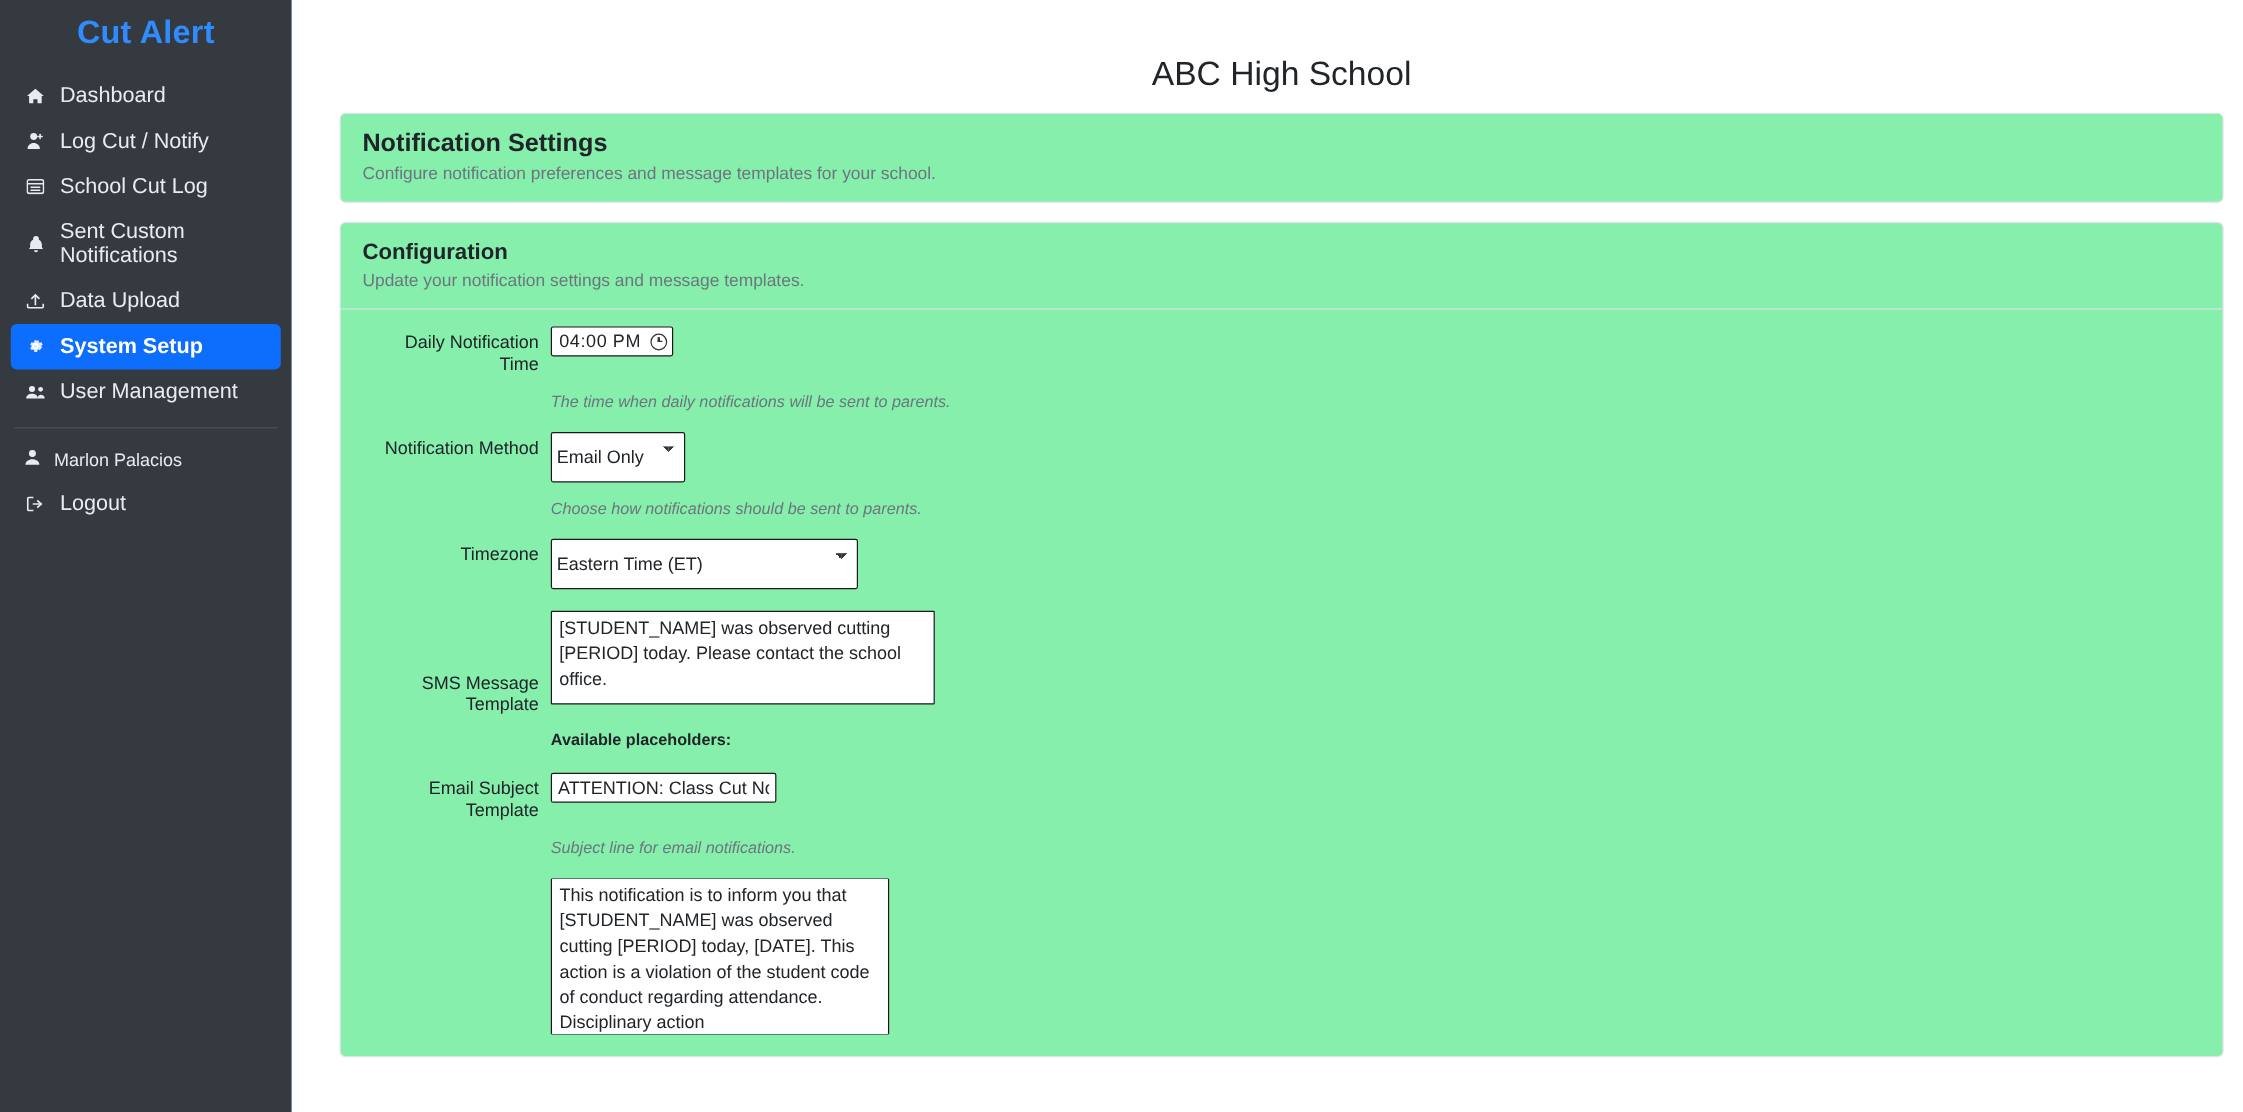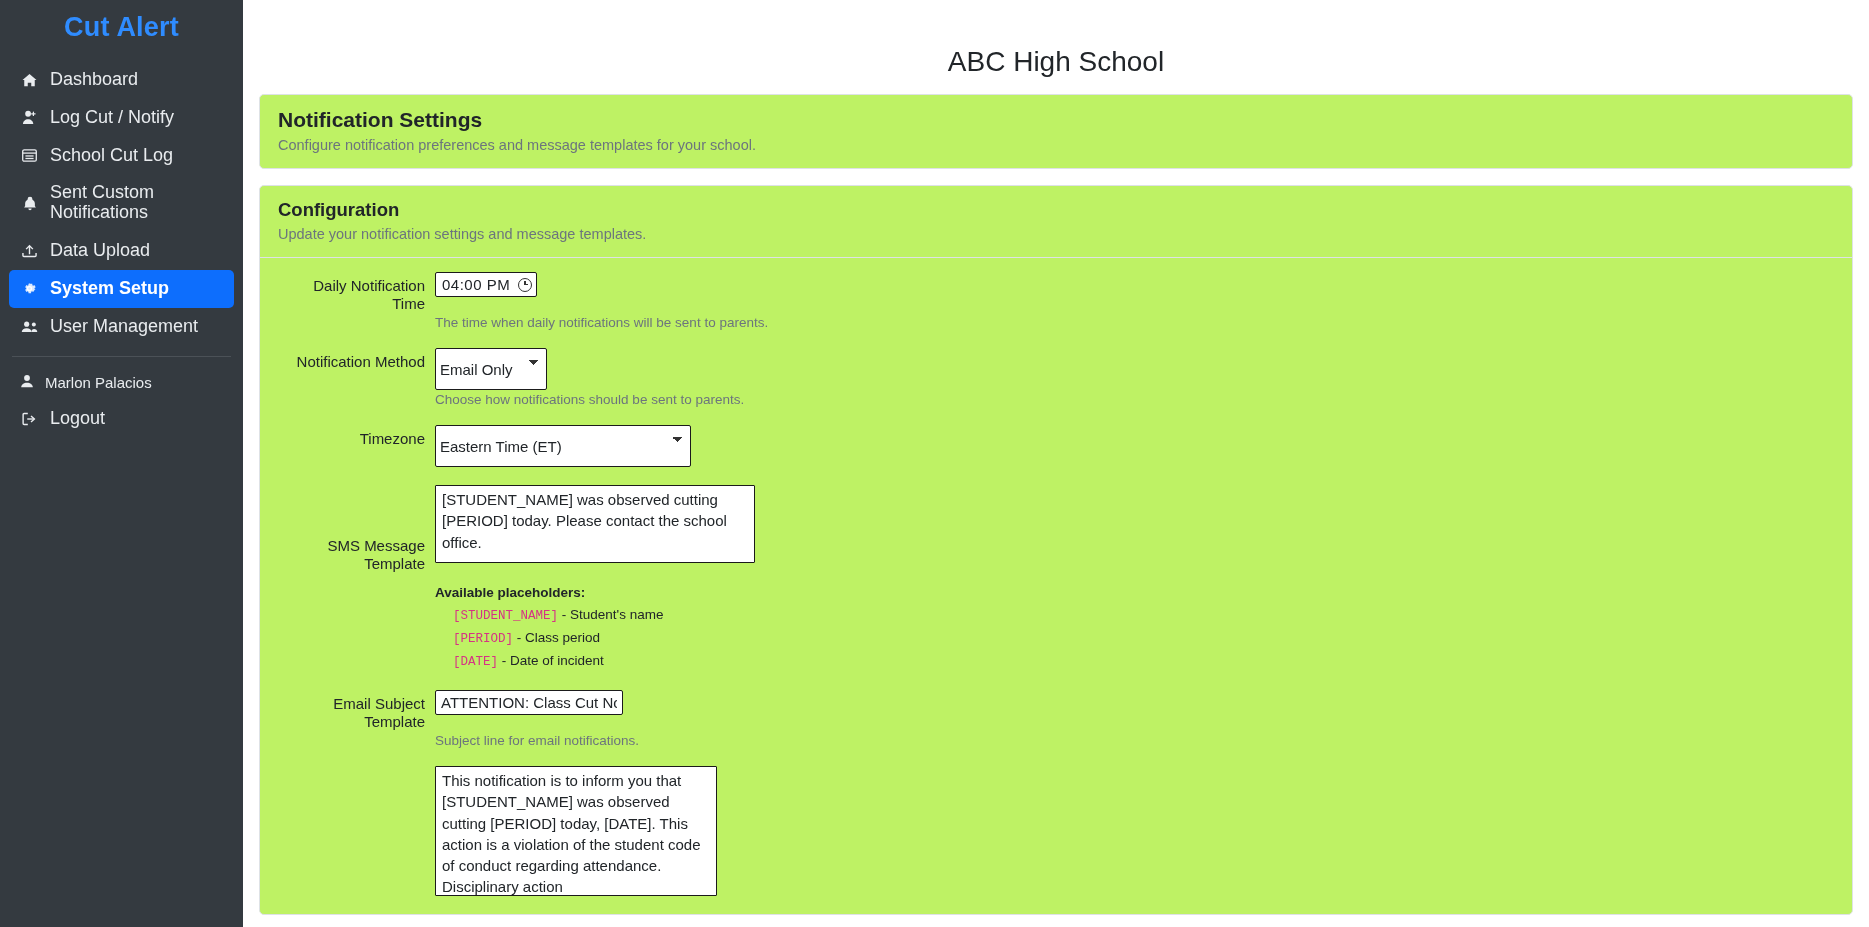--- a/index.html
+++ b/index.html
@@ -7,20 +7,21 @@
     margin: 0; padding: 0;
     width: 1869px; height: 927px;
     overflow: hidden;
     font-family: "Liberation Sans", sans-serif;
     background: #ffffff;
   }
   .app {
     display: flex;
     width: 1869px;
     height: 927px;
+    gap: 24px;
   }
 
   
   .sidebar {
     width: 243px;
     flex: 0 0 243px;
     background: #343a40;
     color: #ffffff;
     padding-top: 0;
     position: relative;
@@ -88,21 +89,21 @@
     font-size: 28px;
     color: #212529;
     padding: 13px 0 16px 0;
     font-weight: normal;
     margin-top: 33px;
   }
   .card {
     border: 1px solid #dee2e6;
     border-radius: 5px;
     margin: 0 16px 16px 16px;
-    background: #bef264;
+    background: #86efac;
   }
   .card-head {
     padding: 13px 18px 15px 18px;
   }
   .card-head h2 {
     margin: 0 0 5px 0;
     font-size: 21px;
     font-weight: bold;
     color: #212529;
   }
@@ -127,22 +128,23 @@
     text-align: right;
     font-size: 15px;
     color: #212529;
     padding: 5px 10px 0 0;
     line-height: 1.2;
   }
   .row-label.mid { padding-top: 52px; }
   .help {
     font-size: 13.5px;
     color: #6c757d;
-    margin: 2px 0 18px 0;
+    margin: 14px 0 18px 0;
     padding-left: 0;
+    font-style: italic;
   }
   input.txt, select.sel {
     font-family: "Liberation Sans", sans-serif;
     font-size: 15px;
     color: #212529;
     border: 1px solid #1b1b1b;
     background: #fff;
     padding: 2px 5px;
     height: 25px;
     border-radius: 2px;
@@ -376,25 +378,20 @@
           </select>
         </div>
 
         <div class="row" style="margin-top:18px">
           <div class="row-label mid">SMS Message Template</div>
           <textarea class="ta" rows="3" style="width: 320px; height: 78px;">[STUDENT_NAME] was observed cutting [PERIOD] today. Please contact the school office.</textarea>
         </div>
 
         <div class="indent">
           <div class="ph-title">Available placeholders:</div>
-          <ul class="ph-list">
-            <li><code>[STUDENT_NAME]</code><span> - Student's name</span></li>
-            <li><code>[PERIOD]</code><span> - Class period</span></li>
-            <li><code>[DATE]</code><span> - Date of incident</span></li>
-          </ul>
         </div>
 
         <div class="row" style="margin-top:20px">
           <div class="row-label">Email Subject Template</div>
           <input class="txt" style="width: 188px;" value="ATTENTION: Class Cut No">
         </div>
         <div class="help indent">Subject line for email notifications.</div>
 
         <div class="row" style="margin-top:10px">
           <div class="row-label"></div>

